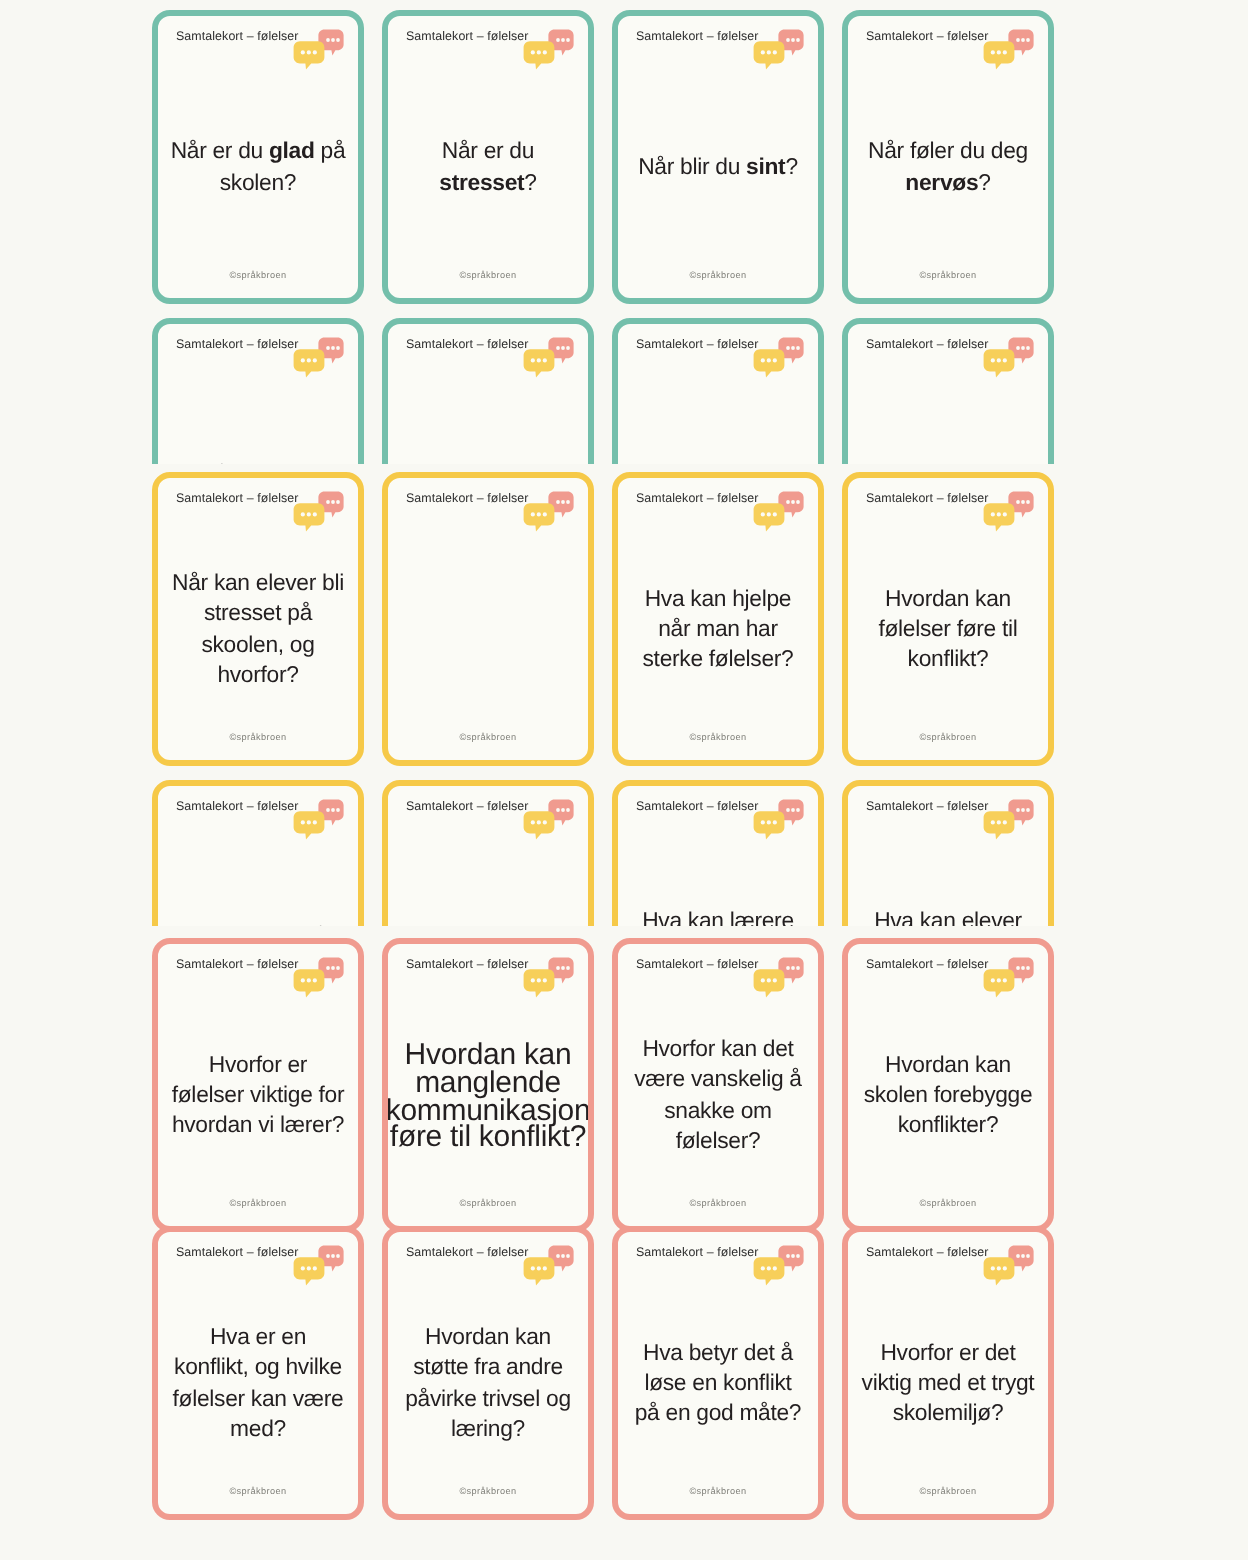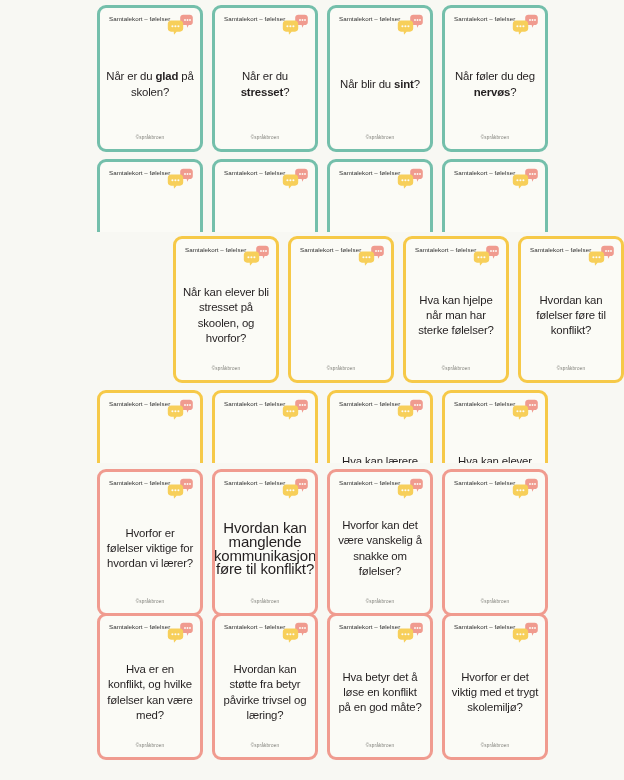--- a/index.html
+++ b/index.html
@@ -21,21 +21,21 @@
     background: #F8F8F3;
     overflow: hidden;
   }
 
   .row {
     position: absolute;
     left: 0;
     width: 624px;
     display: flex;
     gap: 9px;
-    padding-left: 97px;
+    padding-left: 76px;
     box-sizing: border-box;
     overflow: hidden;
   }
 
   .card {
     position: relative;
     flex: 0 0 auto;
     width: 106px;
     height: 147px;
     box-sizing: border-box;
@@ -108,21 +108,21 @@
     right: 0;
     text-align: center;
     font-size: 4.6px;
     color: #7E7E78;
     letter-spacing: 0.2px;
   }
 
   
   #row-0 { top: 5px;   height: 149px; }
   #row-1 { top: 159px; height: 73px;  }
-  #row-2 { top: 236px; height: 149px; justify-content: flex-end; }
+  #row-2 { top: 236px; height: 149px; }
   #row-3 { top: 390px; height: 73px;  }
   #row-4 { top: 469px; height: 149px; }
   #row-5 { top: 613px; height: 152px; }
 
   
   .row.clipped .card { height: 147px; }
 </style>
 </head>
 <body>
 
@@ -533,20 +533,23 @@
       <circle cx="18.0" cy="6.0" r="0.95" fill="#FBFBF6"></circle>
       <circle cx="20.5" cy="6.0" r="0.95" fill="#FBFBF6"></circle>
       <circle cx="23.0" cy="6.0" r="0.95" fill="#FBFBF6"></circle>
       <path d="M4.0 6.6h9.0c1.8 0 3.2 1.4 3.2 3.1v4.9c0 1.7-1.4 3.1-3.2 3.1H9.6l-2.6 3.1-0.3-3.1H4.0c-1.8 0-3.2-1.4-3.2-3.1V9.7c0-1.7 1.4-3.1 3.2-3.1z" fill="#F7CF5A"></path>
       <circle cx="5.4" cy="12.2" r="1.05" fill="#FBFBF6"></circle>
       <circle cx="8.4" cy="12.2" r="1.05" fill="#FBFBF6"></circle>
       <circle cx="11.4" cy="12.2" r="1.05" fill="#FBFBF6"></circle>
     </svg>
   </span>
         </div>
+        <div class="card-body">
+          <div class="card-q">Hvordan kan skolen forebygge konflikter?</div>
+        </div>
         <div class="card-foot">©språkbroen</div>
       </div>
     </div>
     <div class="row" id="row-5">
       <div class="card pink">
         <div class="card-head">
           <div class="card-title">Samtalekort – følelser</div>
           <span class="bubble-icon">
     <svg viewBox="0 0 26 21" width="26" height="21" xmlns="http://www.w3.org/2000/svg">
       <path d="M16.2 0.7h6.6c1.7 0 3.0 1.3 3.0 2.9v4.6c0 1.6-1.3 2.9-3.0 2.9h-1.1l-1.5 2.6-0.5-2.6h-3.5c-1.7 0-3.0-1.3-3.0-2.9V3.6c0-1.6 1.3-2.9 3.0-2.9z" fill="#F09B8F"></path>
@@ -575,21 +578,21 @@
       <circle cx="20.5" cy="6.0" r="0.95" fill="#FBFBF6"></circle>
       <circle cx="23.0" cy="6.0" r="0.95" fill="#FBFBF6"></circle>
       <path d="M4.0 6.6h9.0c1.8 0 3.2 1.4 3.2 3.1v4.9c0 1.7-1.4 3.1-3.2 3.1H9.6l-2.6 3.1-0.3-3.1H4.0c-1.8 0-3.2-1.4-3.2-3.1V9.7c0-1.7 1.4-3.1 3.2-3.1z" fill="#F7CF5A"></path>
       <circle cx="5.4" cy="12.2" r="1.05" fill="#FBFBF6"></circle>
       <circle cx="8.4" cy="12.2" r="1.05" fill="#FBFBF6"></circle>
       <circle cx="11.4" cy="12.2" r="1.05" fill="#FBFBF6"></circle>
     </svg>
   </span>
         </div>
         <div class="card-body">
-          <div class="card-q">Hvordan kan støtte fra betyr påvirke trivsel og læring?</div>
+          <div class="card-q">Hvordan kan støtte fra andre påvirke trivsel og læring?</div>
         </div>
         <div class="card-foot">©språkbroen</div>
       </div>
       <div class="card pink">
         <div class="card-head">
           <div class="card-title">Samtalekort – følelser</div>
           <span class="bubble-icon">
     <svg viewBox="0 0 26 21" width="26" height="21" xmlns="http://www.w3.org/2000/svg">
       <path d="M16.2 0.7h6.6c1.7 0 3.0 1.3 3.0 2.9v4.6c0 1.6-1.3 2.9-3.0 2.9h-1.1l-1.5 2.6-0.5-2.6h-3.5c-1.7 0-3.0-1.3-3.0-2.9V3.6c0-1.6 1.3-2.9 3.0-2.9z" fill="#F09B8F"></path>
       <circle cx="18.0" cy="6.0" r="0.95" fill="#FBFBF6"></circle>

